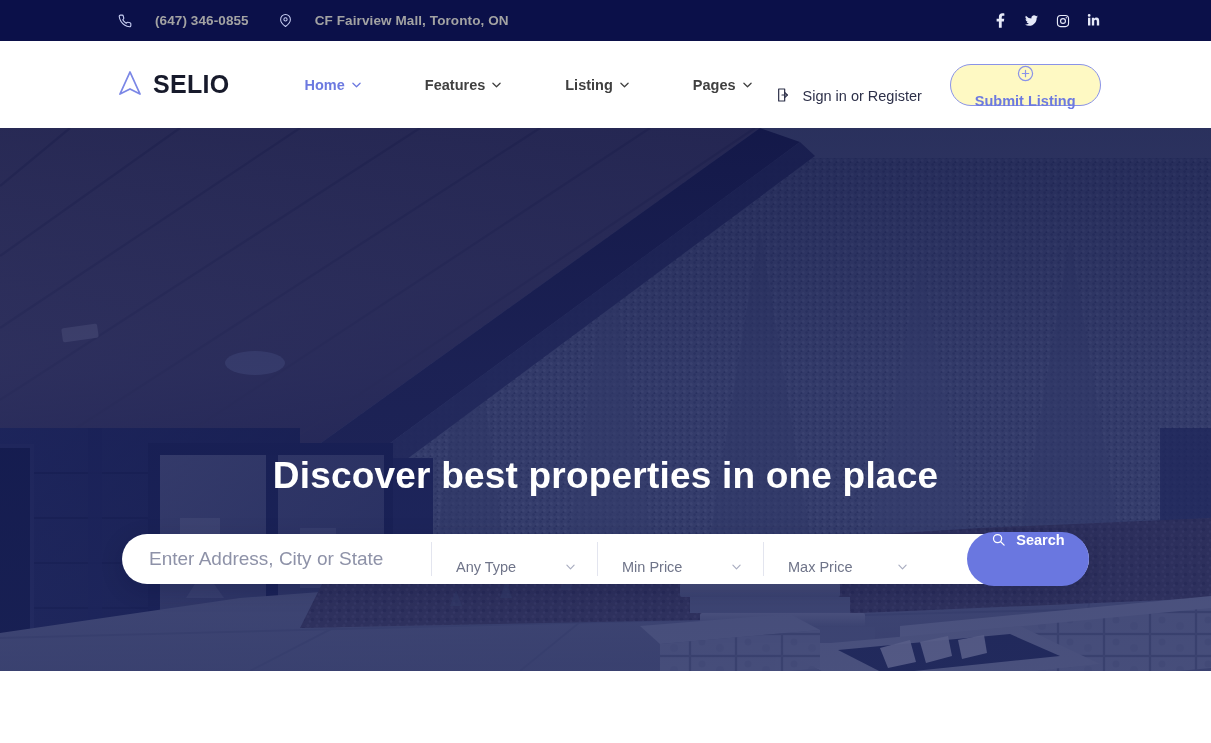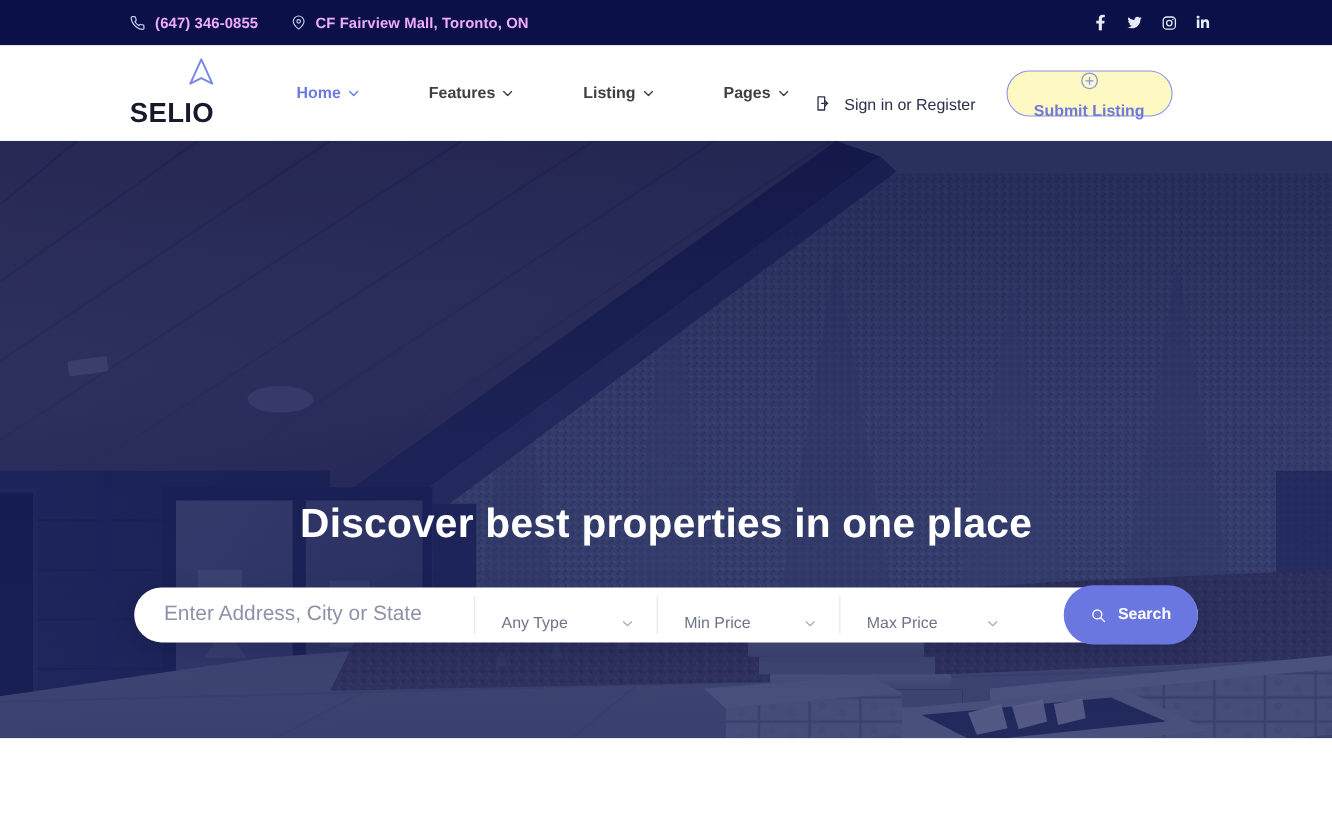--- a/index.html
+++ b/index.html
@@ -9,34 +9,34 @@
     background:#ffffff; overflow:hidden;
   }
 
   
   .topbar{
     height:41px; background:#0b1049;
     display:flex; align-items:center;
     padding:0 110px 0 118px; position:relative; z-index:40;
   }
   .topbar-left{ display:flex; align-items:center; gap:30px; }
-  .tb-item{ display:flex; align-items:center; gap:9px;
-    color:#f0abfc; font-size:13.5px; font-weight:600; letter-spacing:.1px; white-space:nowrap;}
+  .tb-item{ display:flex; align-items:center; gap:23px;
+    color:#a3a3a3; font-size:13.5px; font-weight:600; letter-spacing:.1px; white-space:nowrap;}
   .tb-item svg{ display:block; }
   .topbar-right{ margin-left:auto; display:flex; align-items:center; gap:16px; }
   .soc{ width:15px; height:15px; display:flex; align-items:center; justify-content:center;
     color:#e6e9f8; cursor:pointer; }
   .soc svg{ display:block; }
 
   
   .header{
     height:87px; background:#ffffff; display:flex; align-items:center;
     padding:0 153px 0 118px; position:relative; z-index:30;
   }
-  .brand{ display:flex; align-items:flex-end; gap:11px;flex-direction:column; }
+  .brand{ display:flex; align-items:flex-start; gap:11px; }
   .brand-mark{ width:24px; height:26px; display:block; }
   .brand-name{ font-size:25px; font-weight:700; color:#171a2b; letter-spacing:.3px; }
 
   .nav{ display:flex; align-items:center; gap:16px; margin-left:51px; }
   .nav-item{ display:flex; align-items:center; gap:7px; padding:0 24px;
     font-size:14.5px; font-weight:600; color:#404040; cursor:pointer; white-space:nowrap; }
   .nav-item.active{ color:#6c79e0; }
   .chev{ width:9px; height:6px; }
 
   .header-right{ margin-left:auto; display:flex; align-items:center; gap:28px; }
@@ -79,21 +79,21 @@
     flex:0 0 165px; height:100%; display:flex; align-items:center;
     padding:15px 22px 0 24px; font-size:14.5px; color:#6f7489; cursor:pointer;
     justify-content:space-between;
   }
   .sb-select .chev{ color:#a9adc0; }
   .sb-spacer{ flex:1; }
   .search-btn{
     position:absolute; right:0px; top:-2px; height:54px; width:122px;
     background:#6a77e0; border-radius:30px; border:none;
     color:#ffffff; font-size:14.5px; font-weight:600;
-    display:flex; align-items:center; justify-content:center; gap:10px; cursor:pointer;
+    display:flex; justify-content:center; gap:10px; cursor:pointer;
   }
   .search-btn .mag{ width:15px; height:15px; }
 
   .below-fold{ width:1211px; height:72px; background:#ffffff; }
 </style>
 </head>
 <body>
 
 <div class="topbar">
   <div class="topbar-left">

